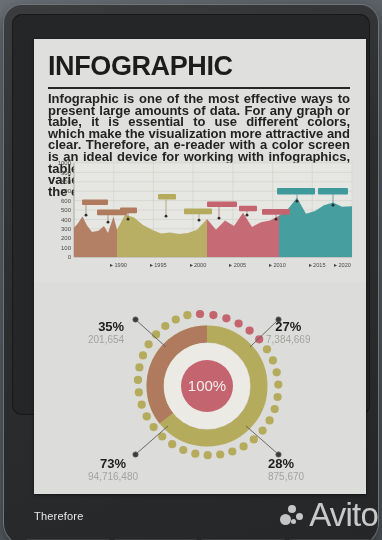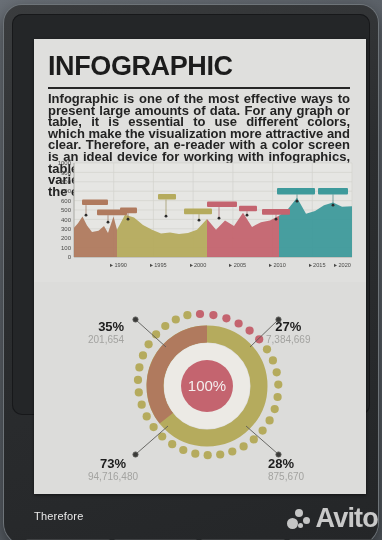--- a/index.html
+++ b/index.html
@@ -66,21 +66,21 @@
 
   
   .avito{position:absolute;right:4px;bottom:6px;
          display:flex;align-items:center;gap:3px;opacity:.82;}
   .avito .dots{position:relative;width:26px;height:22px;}
   .avito .dots b{position:absolute;border-radius:50%;background:#e8e8e8;display:block;}
   .avito .d1{width:11px;height:11px;left:0;top:10px;}
   .avito .d2{width:8px;height:8px;left:8px;top:1px;}
   .avito .d3{width:7px;height:7px;left:16px;top:9px;}
   .avito .d4{width:5px;height:5px;left:11px;top:15px;}
-  .avito .word{font-size:27px;font-weight:bold;color:#ededed;letter-spacing:-.8px;}
+  .avito .word{font-size:33px;font-weight:normal;color:#ededed;letter-spacing:-.8px;}
 </style>
 </head>
 <body>
 
 <div class="stage">
  <div class="device">
   <div class="device-inner">
 
    <div class="screen">
     <div class="page">

